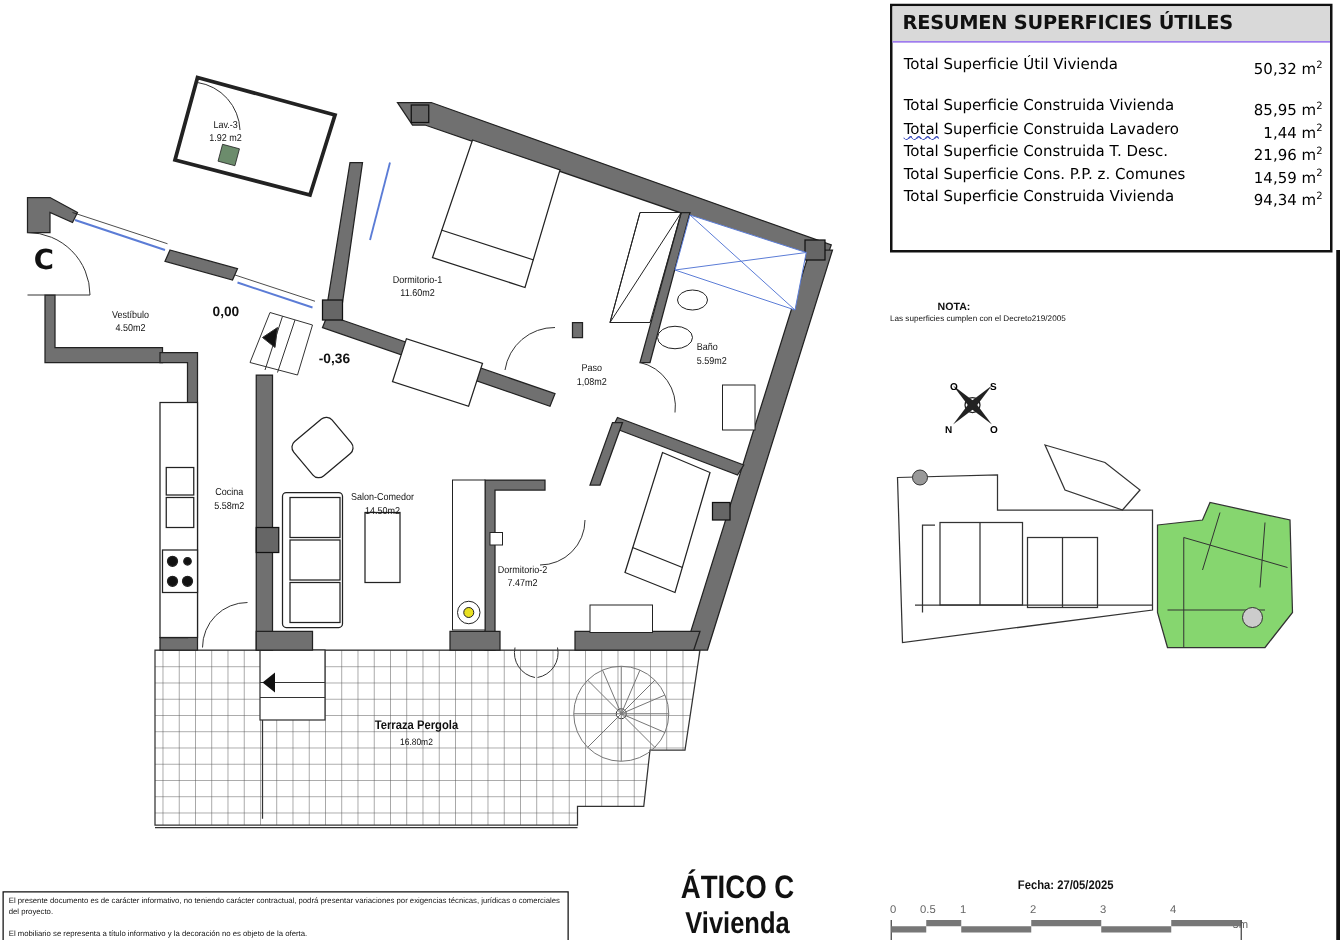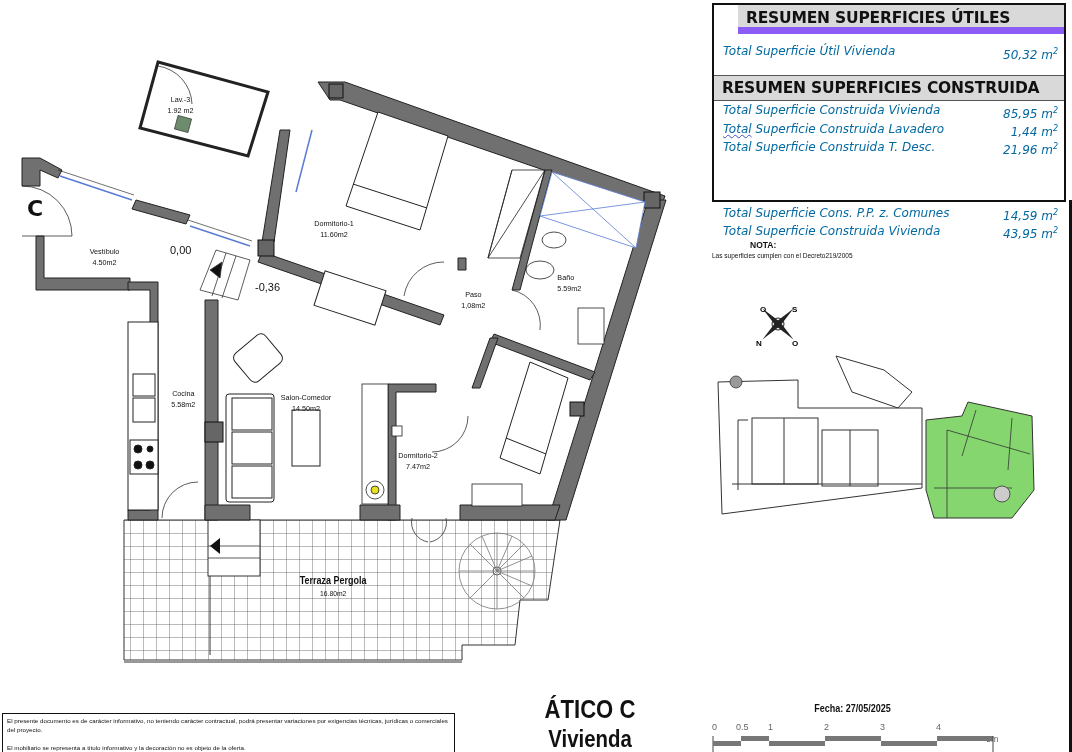--- a/index.html
+++ b/index.html
@@ -1,29 +1,29 @@
 <!DOCTYPE html>
 <html><head>
 <meta charset="utf-8">
 <style>
   html, body { margin: 0; padding: 0; background: #ffffff; }
   body { width: 1072px; height: 752px; position: relative; overflow: hidden; font-family: "Liberation Sans", sans-serif; }
   .abs { position: absolute; }
   #plan-svg { position: absolute; left: 0; top: 0; }
   .room-label { position: absolute; font-family: "Liberation Sans", sans-serif; font-size: 8px; color: #111; text-align: center; line-height: 11px; white-space: nowrap; transform: scaleX(0.9); }
   .room-label .area { display: block; }
-  .level-label { position: absolute; font-size: 11px; font-weight: normal; color: #111; }
+  .level-label { position: absolute; font-size: 11px; font-weight: bold; color: #111; }
   .entry-letter { position: absolute; font-size: 22px; font-weight: bold; color: #111; font-family: "DejaVu Sans", sans-serif; }
 
   
   #summary { position: absolute; left: 712px; top: 3px; width: 354px; height: 199px; border: 2px solid #111; box-sizing: border-box; font-family: "DejaVu Sans", sans-serif; }
   .sum-head { background: #d9d9d9; font-weight: bold; font-size: 15.5px; color: #111; padding: 4px 8px 0 8px; height: 29px; box-sizing: border-box; letter-spacing: -0.2px; }
-  .sum-head.h1 { border-bottom: 7px solid #8b5cf6; margin-left: 24px; }
+  .sum-head.h1 { border-bottom: 1px solid #8b5cf6; }
   .sum-head.h2 { border-top: 1px solid #555; border-bottom: 1px solid #555; height: 26px; padding-top: 3px; }
-  .sum-row { display: flex; justify-content: space-between; font-size: 12px; color: #0369a1; padding: 0 6px 0 9px; height: 19px; line-height: 19px; font-style: italic; }
+  .sum-row { display: flex; justify-content: space-between; font-size: 12px; color: #000000; padding: 0 6px 0 9px; height: 19px; line-height: 19px; }
   .sum-row.first { padding-top: 8px; height: 19px; }
   .sum-gap { height: 14px; }
   .sum-row sup { font-size: 8px; }
   .squiggle { text-decoration: underline wavy #4050c0; text-decoration-thickness: 1px; }
 
   
   #note { position: absolute; left: 712px; top: 240px; font-size: 8px; color: #111; }
   #note .title { font-weight: bold; font-size: 8.5px; padding-left: 38px; }
   #note .text { font-size: 6.5px; margin-top: 2px; }
 
@@ -254,40 +254,39 @@
 <div class="level-label" style="left:170px;top:244px;">0,00</div>
 <div class="level-label" style="left:255px;top:281px;">-0,36</div>
 
 <div id="summary">
   <div class="sum-head h1">RESUMEN SUPERFICIES ÚTILES</div>
   <div class="sum-row first">
     <span>Total Superficie Útil Vivienda</span>
     <span><span>50,32 m</span><sup>2</sup></span>
   </div>
   <div class="sum-gap"></div>
-  <div class="sum-head h2">RESUMEN SUPERFICIES CONSTRUIDA</div>
   <div class="sum-row">
     <span>Total Superficie Construida Vivienda</span>
     <span><span>85,95 m</span><sup>2</sup></span>
   </div>
   <div class="sum-row" style="height:18px;line-height:18px;">
     <span><span class="squiggle">Total</span><span> Superficie Construida Lavadero</span></span>
     <span><span>1,44 m</span><sup>2</sup></span>
   </div>
   <div class="sum-row" style="height:18px;line-height:18px;">
     <span>Total Superficie Construida T. Desc.</span>
     <span><span>21,96 m</span><sup>2</sup></span>
   </div>
-  <div class="sum-row" style="height:18px;line-height:18px;margin-top:48px;">
+  <div class="sum-row" style="height:18px;line-height:18px;">
     <span>Total Superficie Cons. P.P. z. Comunes</span>
     <span><span>14,59 m</span><sup>2</sup></span>
   </div>
   <div class="sum-row" style="height:18px;line-height:18px;">
     <span>Total Superficie Construida Vivienda</span>
-    <span><span>43,95 m</span><sup>2</sup></span>
+    <span><span>94,34 m</span><sup>2</sup></span>
   </div>
 </div>
 
 <div id="note">
   <div class="title">NOTA:</div>
   <div class="text">Las superficies cumplen con el Decreto219/2005</div>
 </div>
 
 <svg id="compass" viewBox="0 0 52 52" xmlns="http://www.w3.org/2000/svg">
   <g transform="rotate(-45 26 26)">

